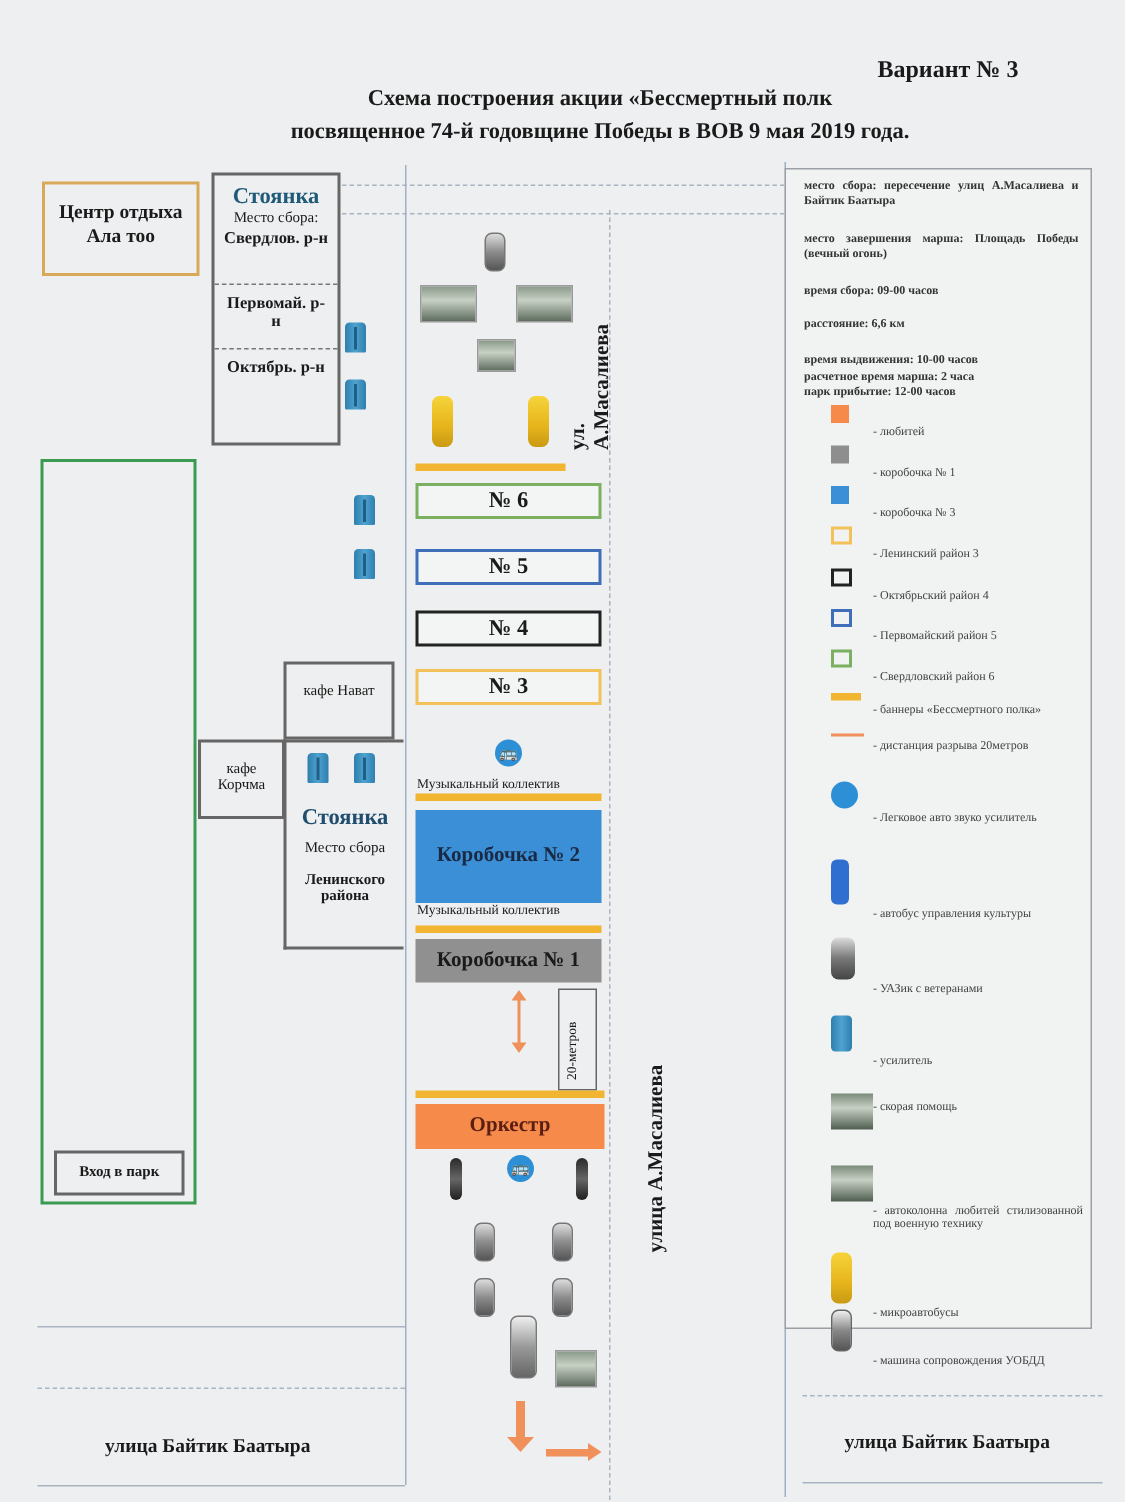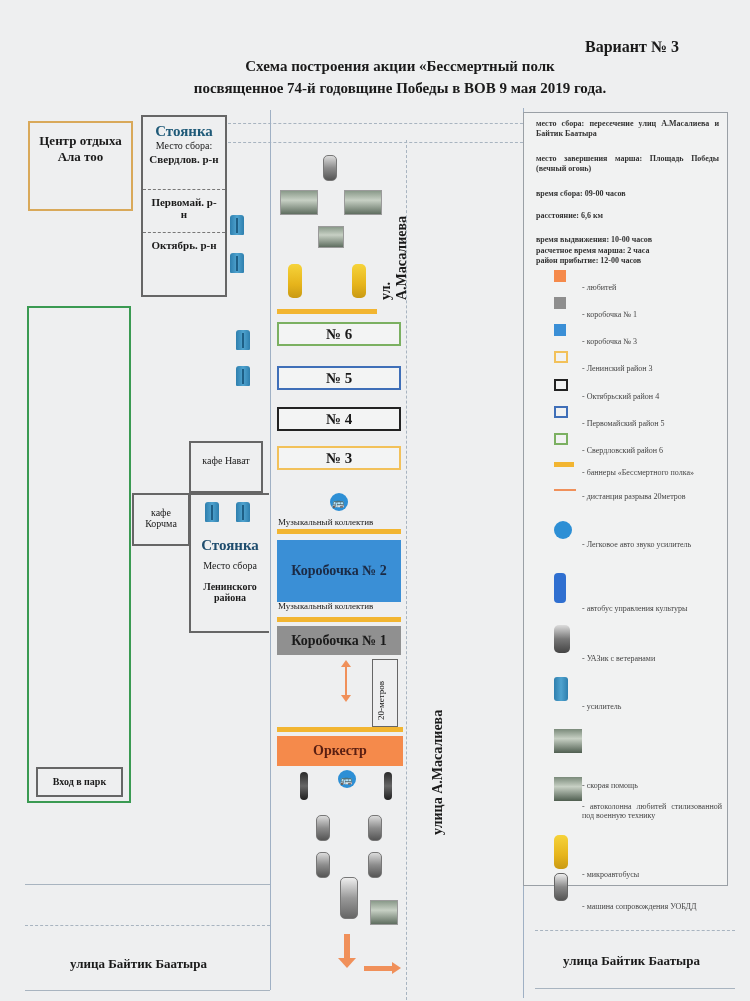--- a/index.html
+++ b/index.html
@@ -53,21 +53,21 @@
 <div class="abs vline" style="left:270px; top:110px; height:880px;"></div>
 <div class="abs vdash" style="left:406px; top:140px; height:860px;"></div>
 <div class="abs vline" style="left:523px; top:108px; height:890px;"></div>
 
 <div class="abs hline" style="left:25px; top:884px; width:245px;"></div>
 <div class="abs hdash" style="left:25px; top:925px; width:245px;"></div>
 <div class="abs hline" style="left:25px; top:990px; width:245px;"></div>
 <div class="abs hdash" style="left:535px; top:930px; width:200px;"></div>
 <div class="abs hline" style="left:535px; top:988px; width:200px;"></div>
 
-<div class="abs orangebox" style="left:28px; top:121px; width:105px; height:90px;">
+<div class="abs orangebox" style="left:28px; top:121px; width:105px; height:63px;">
   <div class="bold center" style="font-size:13px; margin:10px 8px 0;">Центр отдыха Ала тоо</div>
 </div>
 
 <div class="abs box" style="left:141px; top:115px; width:86px; height:182px;">
   <div class="center bold" style="color:#1f5a78; font-size:15px; margin-top:6px;">Стоянка</div>
   <div class="center" style="font-size:10px;">Место сбора:</div>
   <div class="center bold" style="font-size:11px; height:36px; padding:0 6px; margin-top:2px;">Свердлов. р-н</div>
   <div style="border-top:1.5px dashed #777;"></div>
   <div class="center bold" style="font-size:11px; height:42px; padding:6px 8px 0; box-sizing:border-box;">Первомай. р-н</div>
   <div style="border-top:1.5px dashed #777;"></div>
@@ -147,21 +147,21 @@
 <div class="abs bold" style="left:563px; top:953px; font-size:13px;">улица Байтик Баатыра</div>
 
 <div class="abs legend">
   <div style="padding:6px 8px 0 12px; line-height:1.3;font-weight:bold;" id="legend-info">
       <p style="margin-top: 0px; text-align: justify;"><b>место сбора: </b><span>пересечение улиц А.Масалиева и Байтик Баатыра</span></p>
       <p style="margin-top: 14px; text-align: justify;"><b>место завершения марша: </b><span>Площадь Победы (вечный огонь)</span></p>
       <p style="margin-top: 14px; text-align: justify;"><b>время сбора: </b><span>09-00 часов</span></p>
       <p style="margin-top: 12px; text-align: justify;"><b>расстояние: </b><span>6,6 км</span></p>
       <p style="margin-top: 14px; text-align: justify;"><b>время выдвижения: </b><span>10-00 часов</span></p>
       <p style="margin-top: 0px; text-align: justify;"><b>расчетное время марша: </b><span>2 часа</span></p>
-      <p style="margin-top: 0px; text-align: justify;"><b>район прибытие: </b><span>12-00 часов</span></p>
+      <p style="margin-top: 0px; text-align: justify;"><b>парк прибытие: </b><span>12-00 часов</span></p>
     </div>
   <div id="legend-items">
       <div class="abs" style="left:30px; top:157px;width:12px;height:12px;background:#f58a4b;"></div>
       <div class="abs li-text" style="left: 58px; width: 140px; text-align: justify; top: 170px;">- любитей</div>
       <div class="abs" style="left:30px; top:184px;width:12px;height:12px;background:#8e8e8e;"></div>
       <div class="abs li-text" style="left: 58px; width: 140px; text-align: justify; top: 197px;">- коробочка № 1</div>
       <div class="abs" style="left:30px; top:211px;width:12px;height:12px;background:#3a8fd6;"></div>
       <div class="abs li-text" style="left: 58px; width: 140px; text-align: justify; top: 224px;">- коробочка № 3</div>
       <div class="abs" style="left:30px; top:238px;width:14px;height:12px;border:2px solid #f2c15a;box-sizing:border-box;"></div>
       <div class="abs li-text" style="left: 58px; width: 140px; text-align: justify; top: 251px;">- Ленинский район 3</div>
@@ -177,21 +177,21 @@
       <div class="abs li-text" style="left: 58px; width: 140px; text-align: justify; top: 379px;">- дистанция разрыва 20метров</div>
       <div class="abs" style="left:30px; top:408px;width:18px;height:18px;border-radius:50%;background:#2d8fd5;"></div>
       <div class="abs li-text" style="left: 58px; width: 140px; text-align: justify; top: 427px;">- Легковое авто звуко усилитель</div>
       <div class="abs" style="left:30px; top:460px;width:12px;height:30px;border-radius:4px;background:#2f6fd0;"></div>
       <div class="abs li-text" style="left: 58px; width: 140px; text-align: justify; top: 491px;">- автобус управления культуры</div>
       <div class="abs" style="left:30px; top:512px;width:16px;height:28px;border-radius:5px;background:linear-gradient(180deg,#ddd,#777 50%,#444);"></div>
       <div class="abs li-text" style="left: 58px; width: 140px; text-align: justify; top: 541px;">- УАЗик с ветеранами</div>
       <div class="abs" style="left:30px; top:564px;width:14px;height:24px;border-radius:3px;background:linear-gradient(90deg,#2e7fae,#4fa3cf 50%,#2e7fae);"></div>
       <div class="abs li-text" style="left: 58px; width: 140px; text-align: justify; top: 589px;">- усилитель</div>
       <div class="abs" style="left:30px; top:616px;width:28px;height:24px;background:linear-gradient(180deg,#7a8a7a,#c7d0c4 40%,#4f5e50);"></div>
-      <div class="abs li-text" style="left: 58px; width: 140px; text-align: justify; top: 668px;">- скорая помощь</div>
+      <div class="abs li-text" style="left: 58px; width: 140px; text-align: justify; top: 620px;">- скорая помощь</div>
       <div class="abs" style="left:30px; top:664px;width:28px;height:24px;background:linear-gradient(180deg,#7a8a7a,#c7d0c4 40%,#4f5e50);"></div>
       <div class="abs li-text" style="left: 58px; width: 140px; text-align: justify; top: 689px;">- автоколонна любитей стилизованной под военную технику</div>
       <div class="abs" style="left:30px; top:722px;width:14px;height:34px;border-radius:5px;background:linear-gradient(180deg,#f6d33a,#e6b41b 60%,#c99a14);"></div>
       <div class="abs li-text" style="left: 58px; width: 140px; text-align: justify; top: 757px;">- микроавтобусы</div>
       <div class="abs" style="left:30px; top:760px;width:14px;height:28px;border-radius:5px;background:linear-gradient(180deg,#eee,#888 50%,#555);border:1px solid #666;box-sizing:border-box;"></div>
       <div class="abs li-text" style="left: 58px; width: 140px; text-align: justify; top: 789px;">- машина сопровождения УОБДД</div>
     </div>
 </div>
 
 </body></html>

